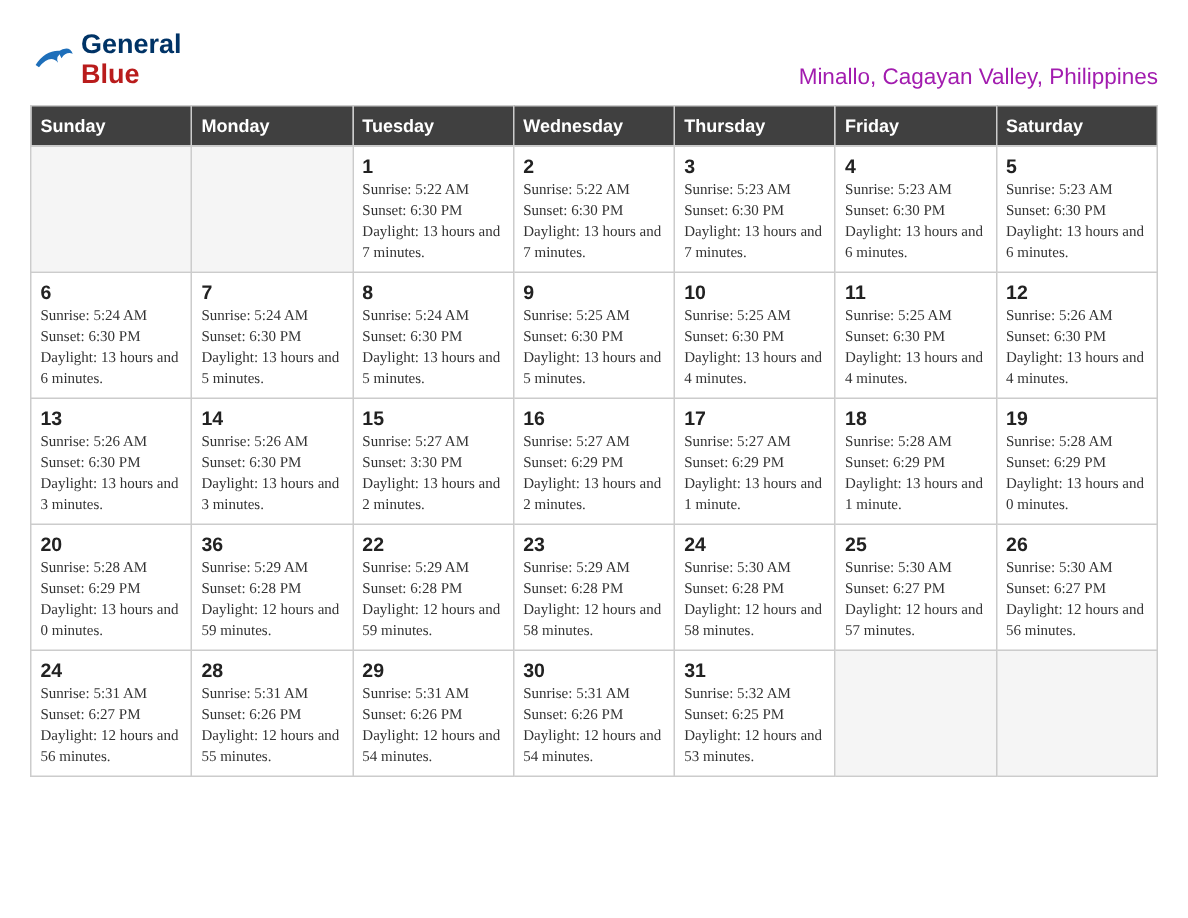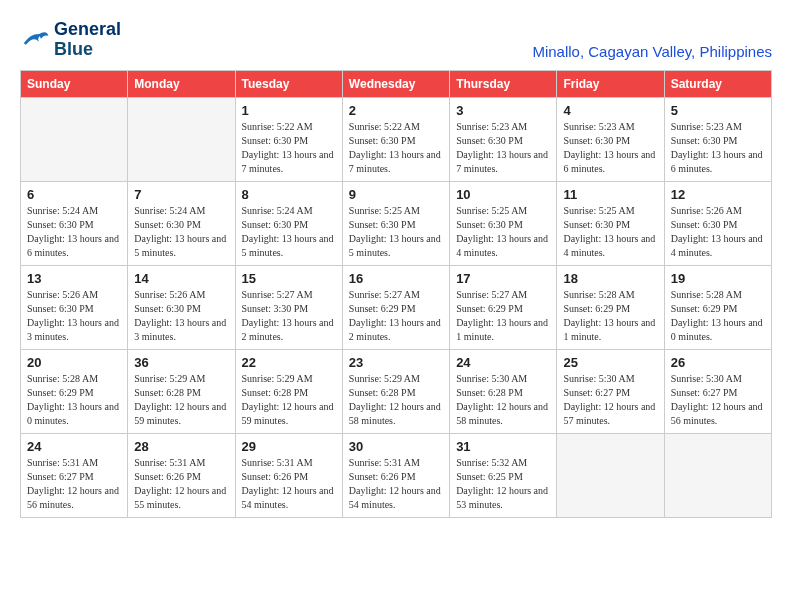--- a/index.html
+++ b/index.html
@@ -21,48 +21,48 @@
       align-items: center;
       gap: 4px;
     }
     .logo-text {
       font-size: 18px;
       font-weight: bold;
       color: #003366;
       line-height: 1.1;
     }
     .logo-text span {
-      color: #0c4a6e;
+      color: #b91c1c;
     }
     .logo-bird {
       width: 30px;
       height: 25px;
     }
     .title-area {
       text-align: right;
     }
     .month-title {
       font-size: 42px;
       font-weight: bold;
       color: #222;
       line-height: 1;
     }
     .subtitle {
       font-size: 15px;
-      color: #1d4ed8;
+      color: #a21caf;
       margin-top: 2px;
       margin-left: 35px;
     }
     .calendar {
       width: 100%;
       border-collapse: collapse;
       font-size: 11px;
     }
     .calendar thead tr th {
-      background-color: #ef4444;
+      background-color: #404040;
       color: #fff;
       text-align: left;
       padding: 6px 6px;
       font-size: 12px;
       font-weight: bold;
       border: 1px solid #ccc;
     }
     .calendar tbody tr td {
       vertical-align: top;
       padding: 5px 6px;

